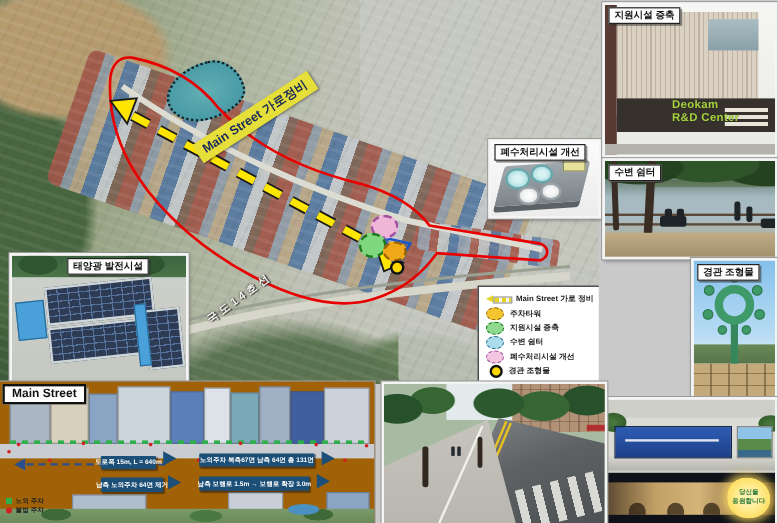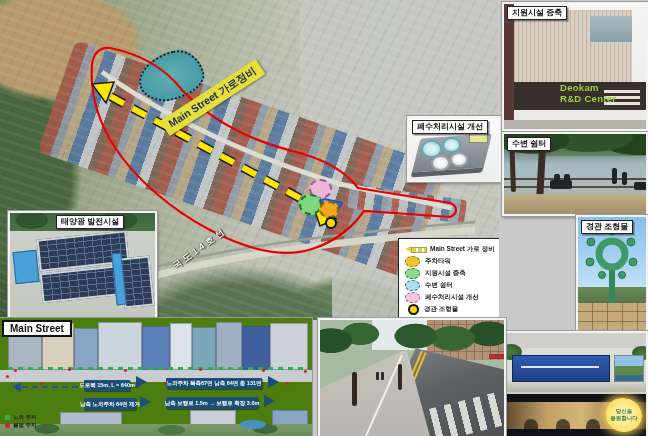--- a/index.html
+++ b/index.html
@@ -143,21 +143,21 @@
   #bnB{position:absolute;left:0;top:61px;width:100%;height:43px;background:#0e1218;}
   .bn-wall{position:absolute;left:0;top:8px;width:100%;height:27px;
       background:linear-gradient(90deg,#5a4630 0%,#c2a066 30%,#d4b478 55%,#8a6c42 85%,#3a2c1a 100%);
       background-blend-mode:normal;}
   .bn-arch{position:absolute;bottom:8px;width:14px;height:10px;background:#241a0e;border-radius:7px 7px 0 0;opacity:.7;}
   .bn-flower{position:absolute;right:4px;top:4px;width:36px;height:34px;border-radius:45% 55% 50% 50%;
       background:radial-gradient(#fff3b0 20%,#ffe065 70%,#e8b830);box-shadow:0 0 8px 3px rgba(255,220,100,.8);
       display:flex;flex-direction:column;align-items:center;justify-content:center;}
   .bn-flower span{font-size:5.5px;font-weight:bold;color:#2e7a3a;line-height:1.2;}
   
-  #diagram{position:absolute;left:0;top:318px;width:312px;height:118px;background:#4d7c0f;z-index:5;
+  #diagram{position:absolute;left:0;top:318px;width:312px;height:118px;background:#a16207;z-index:5;
       box-shadow:0 0 0 1px #9a9a9a;overflow:hidden;}
   .dg-b{position:absolute;border:0.5px solid rgba(70,80,95,.45);}
   .dg-street{position:absolute;left:0;top:52px;width:312px;height:12px;background:#c9ccd0;}
   .dg-green{position:absolute;left:8px;top:49px;width:296px;height:3px;
       background:repeating-linear-gradient(90deg,#2faf4b 0 5px,transparent 5px 10px);}
   .dg-dots{position:absolute;left:14px;top:51px;width:3px;height:3px;border-radius:50%;background:#d42020;
       box-shadow:26px 13px #d42020,54px -1px #d42020,80px 13px #d42020,110px 0 #d42020,150px 13px #d42020,
                  185px -1px #d42020,215px 13px #d42020,248px 0 #d42020,272px 13px #d42020,290px 1px #d42020,-8px 6px #d42020;}
   .dg-arrow{position:absolute;left:22px;top:68px;width:116px;border-top:2px dashed #2a4f8f;}
   .dg-arrow i{position:absolute;left:-10px;top:-6px;width:0;height:0;border-top:5px solid transparent;

